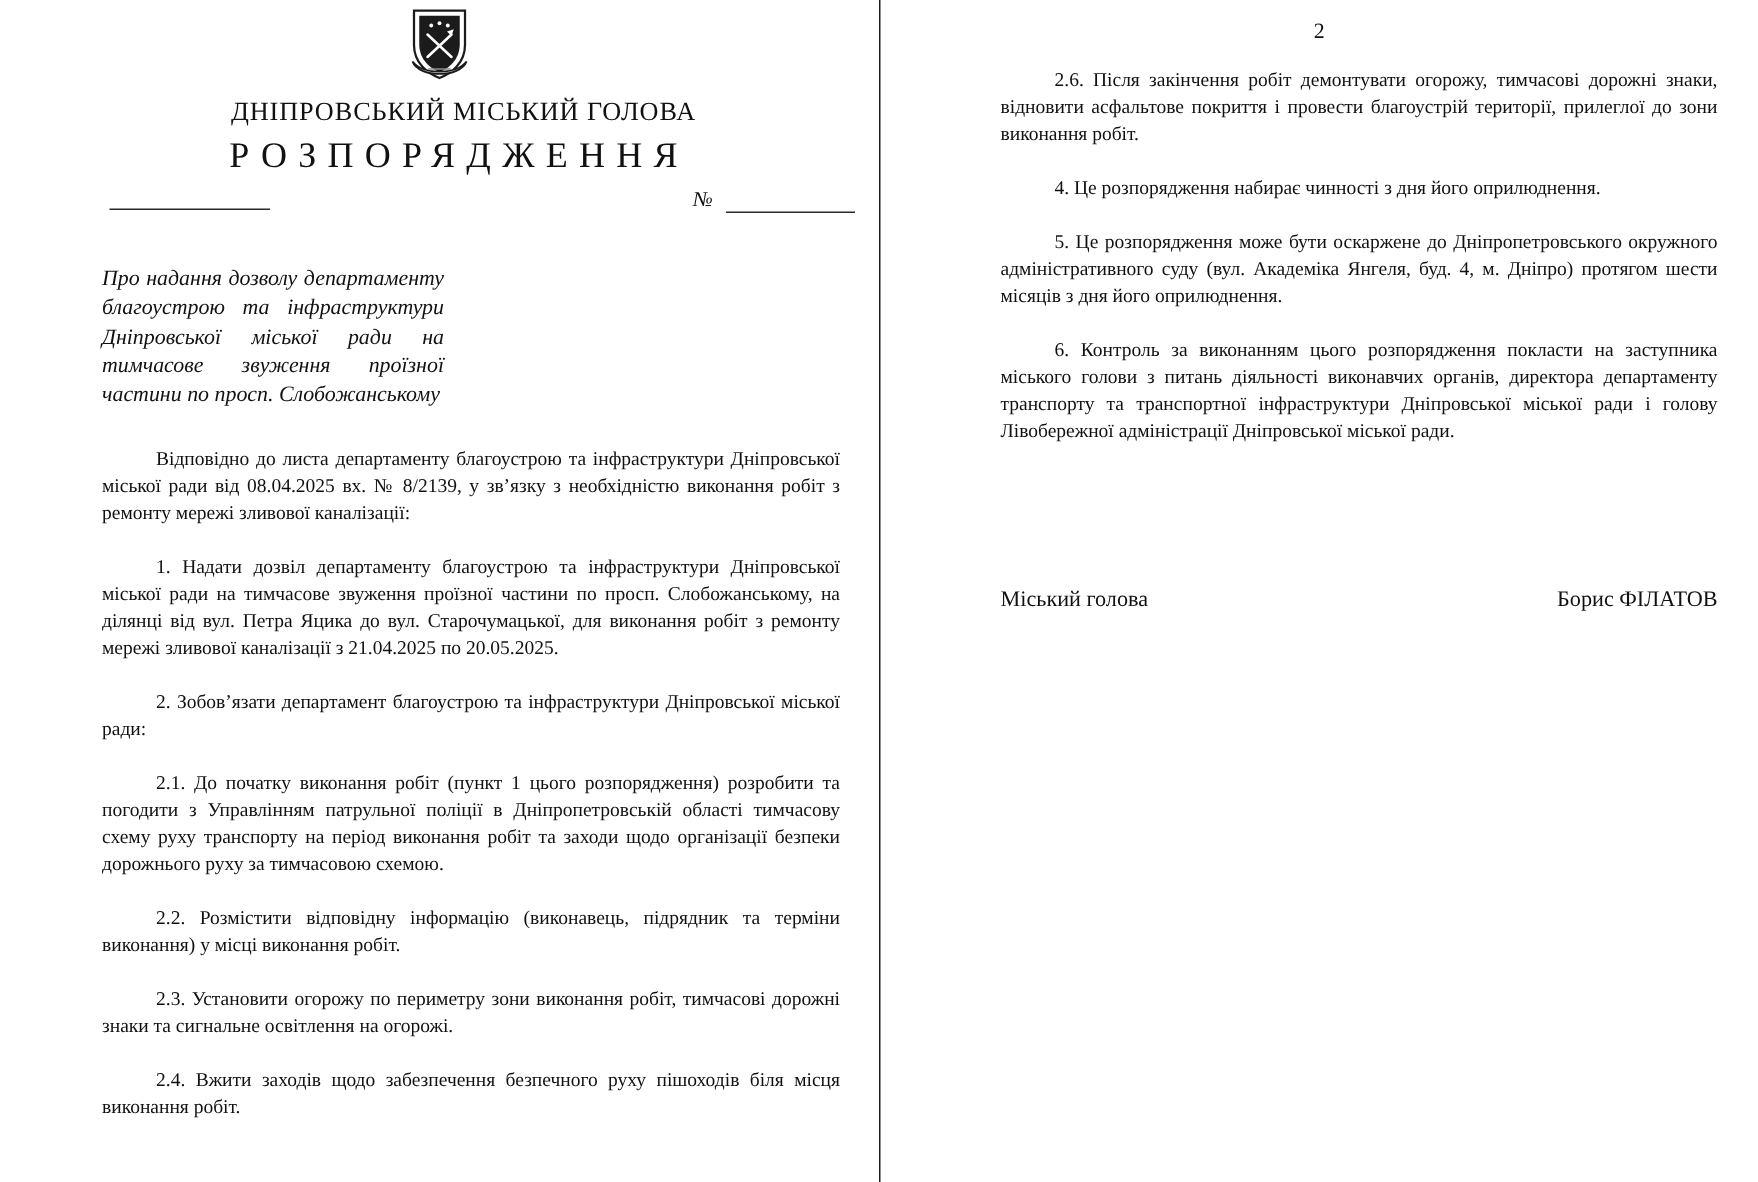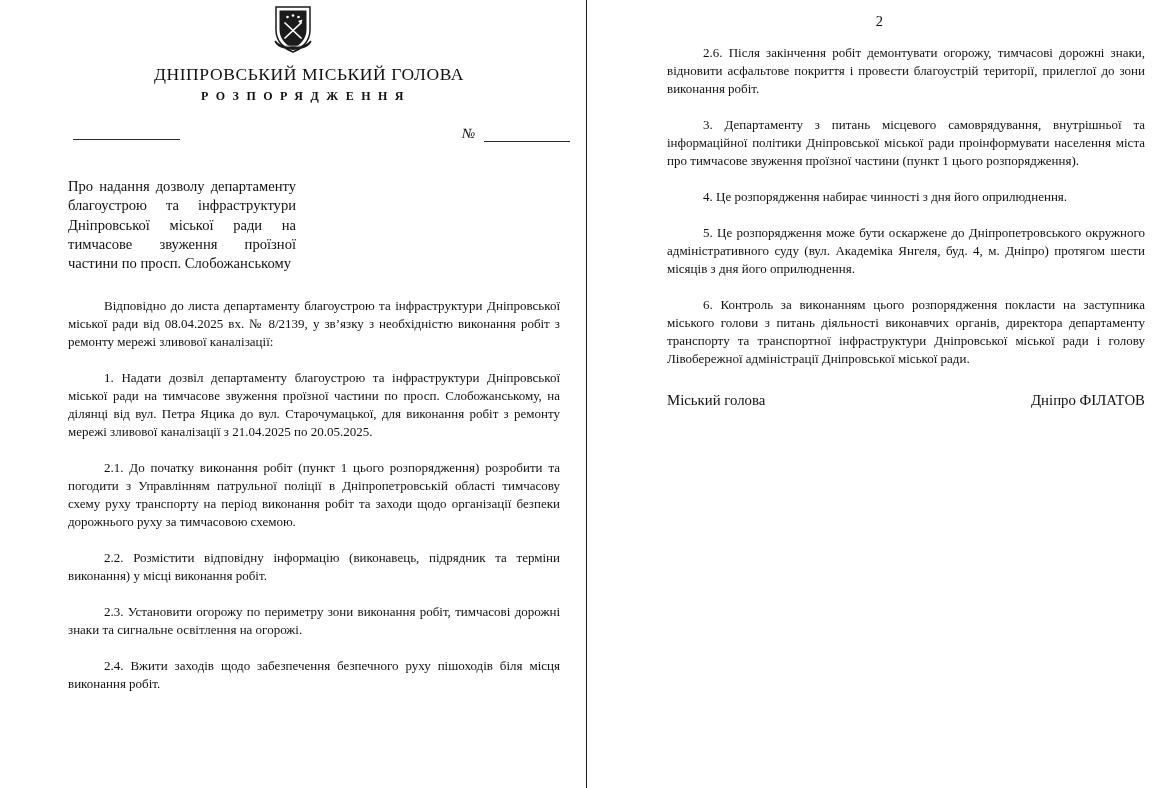--- a/index.html
+++ b/index.html
@@ -62,22 +62,22 @@
   .org-title {
     font-size: 17.5px;
     letter-spacing: 0.6px;
     font-weight: 400;
     line-height: 1.15;
     margin: 0;
     padding-left: 32px;
   }
 
   .doc-kind {
-    font-size: 12px;
-    font-weight: 700;
+    font-size: 24px;
+    font-weight: 400;
     letter-spacing: 7.5px;
     line-height: 1.25;
     margin: 5px 0 0 0;
     padding-left: 26px;
   }
 
   
   .meta-row {
     position: absolute;
     left: 0;
@@ -120,20 +120,21 @@
   .subject {
     position: absolute;
     left: 68px;
     top: 177px;
     width: 228px;
     font-size: 14.6px;
     line-height: 1.32;
     text-align: justify;
     text-align-last: left;
     hyphens: manual;
+    font-style: italic;
   }
   .subject p { margin: 0; }
 
   
   .body-left {
     position: absolute;
     left: 68px;
     top: 297px;
     width: 492px;
   }
@@ -221,41 +222,41 @@
       </div>
     </div>
 
     <div class="subject">
       <p>Про надання дозволу департаменту благоустрою та інфраструктури Дніпровської міської ради на тимчасове звуження проїзної частини по просп. Слобожанському</p>
     </div>
 
     <div class="body-left">
       <p class="para">Відповідно до листа департаменту благоустрою та інфраструктури Дніпровської міської ради від 08.04.2025 вх. № 8/2139, у зв’язку з необхідністю виконання робіт з ремонту мережі зливової каналізації:</p>
       <p class="para">1. Надати дозвіл департаменту благоустрою та інфраструктури Дніпровської міської ради на тимчасове звуження проїзної частини по просп. Слобожанському, на ділянці від вул. Петра Яцика до вул. Старочумацької, для виконання робіт з ремонту мережі зливової каналізації з 21.04.2025 по 20.05.2025.</p>
+      <p class="para">2. Зобов’язати департамент благоустрою та інфраструктури Дніпровської міської ради:</p>
       <p class="para">2.1. До початку виконання робіт (пункт 1 цього розпорядження) розробити та погодити з Управлінням патрульної поліції в Дніпропетровській області тимчасову схему руху транспорту на період виконання робіт та заходи щодо організації безпеки дорожнього руху за тимчасовою схемою.</p>
       <p class="para">2.2. Розмістити відповідну інформацію (виконавець, підрядник та терміни виконання) у місці виконання робіт.</p>
       <p class="para">2.3. Установити огорожу по периметру зони виконання робіт, тимчасові дорожні знаки та сигнальне освітлення на огорожі.</p>
       <p class="para">2.4. Вжити заходів щодо забезпечення безпечного руху пішоходів біля місця виконання робіт.</p>
 
     </div>
 
   </div>
 
   <div class="page page-right">
 
     <div class="page-number">2</div>
 
     <div class="body-right">
       <p class="para">2.6. Після закінчення робіт демонтувати огорожу, тимчасові дорожні знаки, відновити асфальтове покриття і провести благоустрій території, прилеглої до зони виконання робіт.</p>
-      <p class="para">3. Департаменту з питань місцевого самоврядування, внутрішньої та інформаційної політики Дніпровської міської ради проінформувати населення міста про тимчасове звуження проїзної частини (пункт 1 цього розпорядження).</p>
       <p class="para">4. Це розпорядження набирає чинності з дня його оприлюднення.</p>
       <p class="para">5. Це розпорядження може бути оскаржене до Дніпропетровського окружного адміністративного суду (вул. Академіка Янгеля, буд. 4, м. Дніпро) протягом шести місяців з дня його оприлюднення.</p>
       <p class="para">6. Контроль за виконанням цього розпорядження покласти на заступника міського голови з питань діяльності виконавчих органів, директора департаменту транспорту та транспортної інфраструктури Дніпровської міської ради і голову Лівобережної адміністрації Дніпровської міської ради.</p>
     </div>
 
     <div class="signature">
       <span class="sig-title">Міський голова</span>
-      <span class="sig-name">Дніпро ФІЛАТОВ</span>
+      <span class="sig-name">Борис ФІЛАТОВ</span>
     </div>
 
   </div>
 
 </div>
 
 </body></html>

